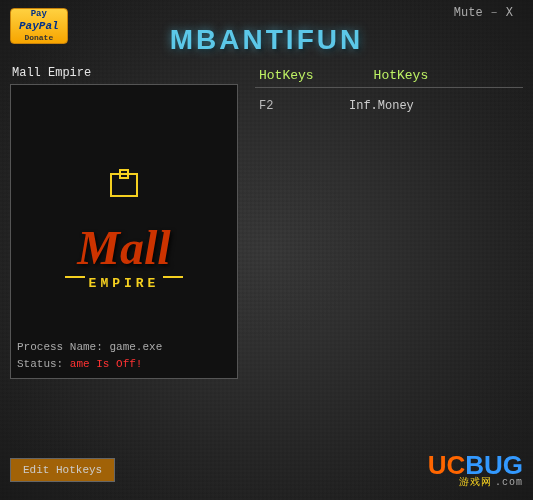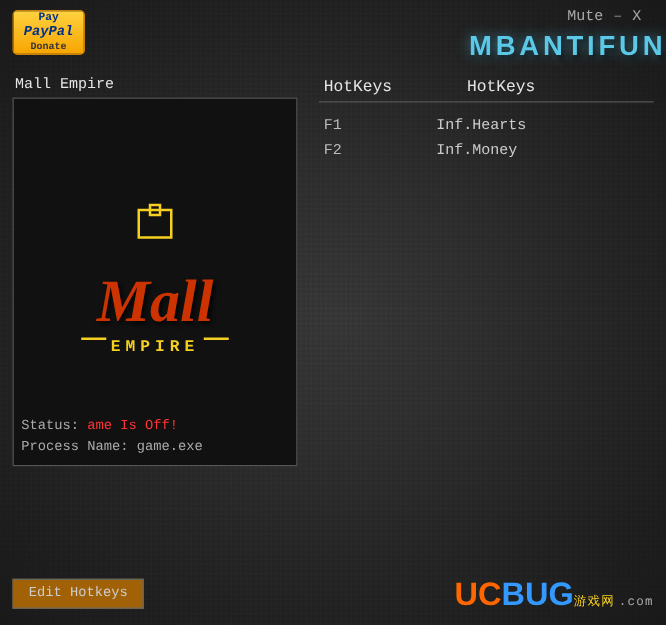--- a/index.html
+++ b/index.html
@@ -87,22 +87,22 @@
       font-style: italic;
     }
 
     .paypal-btn .donate-text {
       font-size: 8px;
       color: #333;
     }
 
     
     .app-title {
-      text-align: right;
-      font-size: 22px;
+      text-align: center;
+      font-size: 28px;
       font-weight: bold;
       letter-spacing: 3px;
       color: #5cc8e8;
       text-shadow: 0 0 10px rgba(92, 200, 232, 0.6), 2px 2px 4px rgba(0,0,0,0.8);
       font-family: 'Arial Black', Arial, sans-serif;
       padding: 4px 0 8px;
       margin-top: -2px;
     }
 
     
@@ -206,21 +206,21 @@
     
     .cheats-panel {
       flex: 1;
       padding-top: 2px;
     }
 
     .cheats-header {
       display: flex;
       gap: 60px;
       font-size: 13px;
-      color: #e5e5e5;
+      color: #bef264;
       margin-bottom: 4px;
       padding-left: 4px;
     }
 
     .cheats-divider {
       width: 100%;
       height: 1px;
       background: #555;
       margin-bottom: 8px;
     }
@@ -259,21 +259,21 @@
       color: #ccc;
       font-family: 'Courier New', monospace;
       font-size: 11px;
       padding: 5px 12px;
       cursor: pointer;
     }
 
     
     .ucbug-logo {
       display: flex;
-      flex-direction: row;
+      flex-direction: column;
       align-items: flex-end;
       line-height: 1;
       justify-content: flex-end;
     }
 
     .ucbug-main {
       font-size: 26px;
       font-weight: 900;
       font-family: 'Arial Black', Arial, sans-serif;
     }
@@ -342,44 +342,40 @@
         <div class="mall-text">Mall</div>
 
         <div class="empire-text">
           <span class="empire-dash"></span>
           <span>EMPIRE</span>
           <span class="empire-dash"></span>
         </div>
 
         <div class="process-info">
           <div>
+            <span>Process Name:</span>
+            <span>game.exe</span>
+          </div>
+          <div>
             <span>Status:</span>
             <span class="status-on">ame Is Off!</span>
-          </div>
-          <div>
-            <span>Process Name:</span>
-            <span>game.exe</span>
           </div>
         </div>
 
       </div>
     </div>
 
     <div class="cheats-panel">
       <div class="cheats-header">
         <span>HotKeys</span>
         <span>HotKeys</span>
       </div>
       <div class="cheats-divider"></div>
 
       <div class="cheat-row">
-        <span class="hotkey-col">F1</span>
-        <span class="cheat-name-col">Inf.Hearts</span>
-      </div>
-      <div class="cheat-row">
         <span class="hotkey-col">F2</span>
         <span class="cheat-name-col">Inf.Money</span>
       </div>
     </div>
 
   </div>
 
   <div class="bottom-bar">
     <button class="edit-hotkeys-btn">Edit Hotkeys</button>
 

